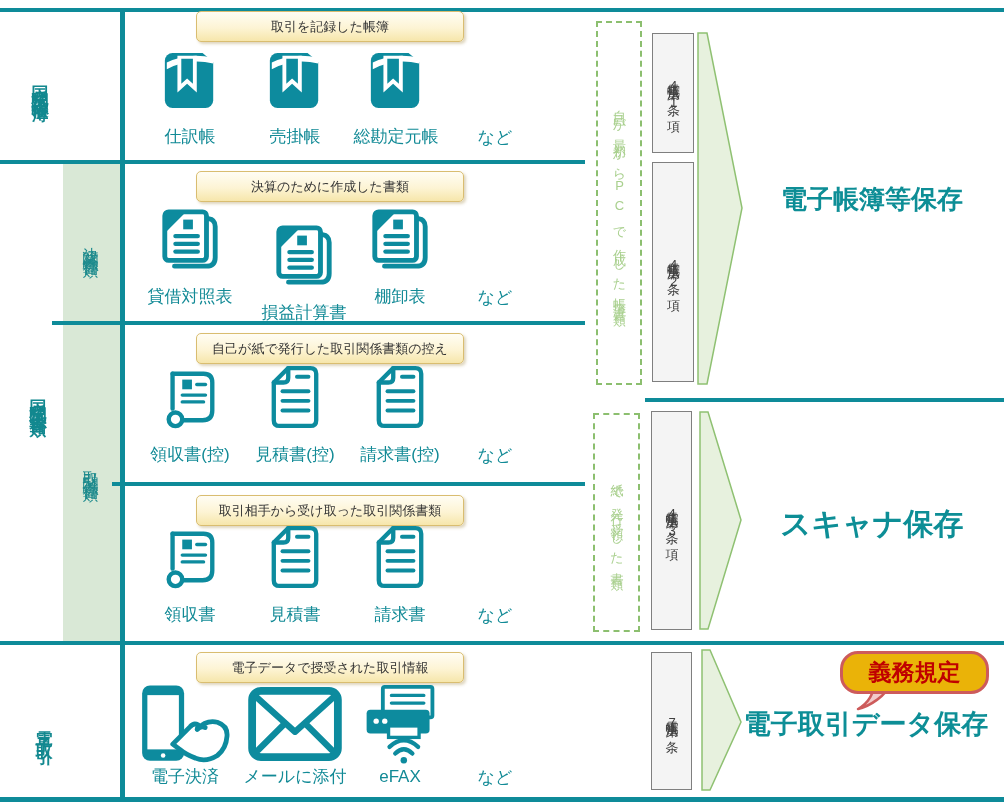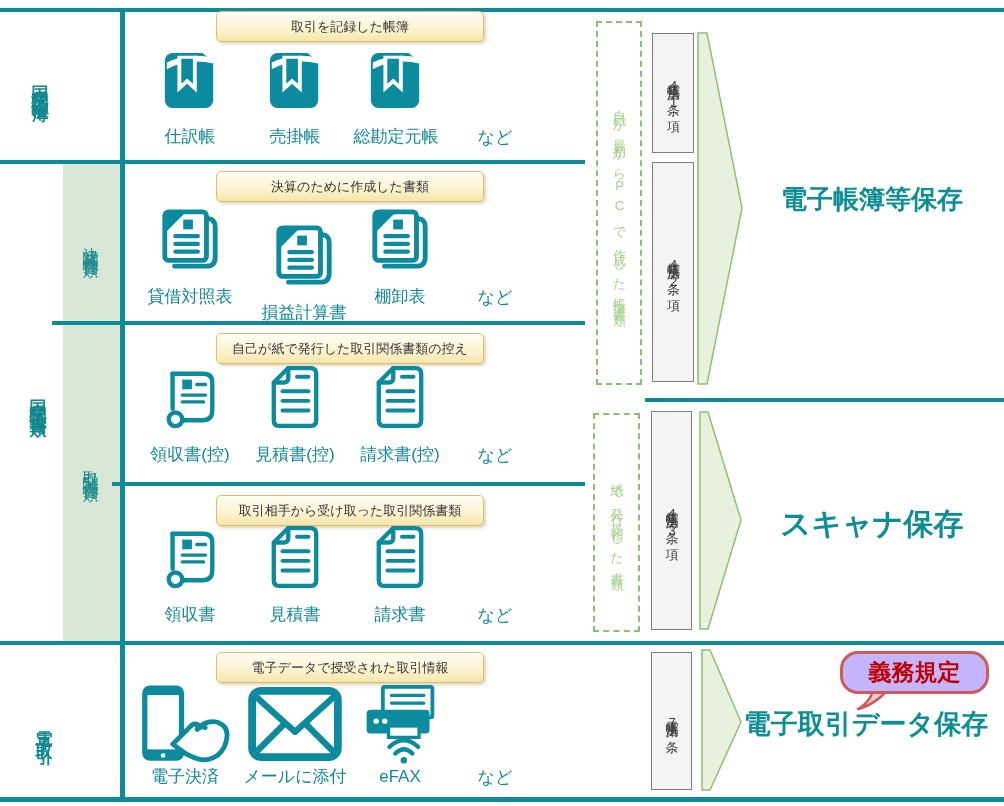--- a/index.html
+++ b/index.html
@@ -8,38 +8,38 @@
 
   .abs{position:absolute;}
   .hline,.vline{background:#0e8b99;z-index:2;}
   .band{background:#d9e8d6;z-index:1;}
 
   .vtext{writing-mode:vertical-rl;text-orientation:upright;display:flex;align-items:center;justify-content:center;}
 
   .grouplabel{color:#12888f;font-weight:bold;font-size:17px;letter-spacing:4px;z-index:3;}
   .sublabel{color:#1d8a8d;font-size:16px;letter-spacing:3px;z-index:3;}
 
-  .hdrbox{left:216px;width:266px;height:29px;border:1px solid #d9bd70;border-radius:5px;
+  .hdrbox{left:196px;width:266px;height:29px;border:1px solid #d9bd70;border-radius:5px;
     background:linear-gradient(180deg,#fffdf4 0%,#fdf4d4 55%,#f6e6ab 100%);
     box-shadow:2px 2px 3px rgba(185,165,110,.45);
     display:flex;align-items:center;justify-content:center;
     font-size:13px;color:#333;z-index:3;}
 
   .item{width:120px;display:flex;flex-direction:column;align-items:center;justify-content:space-between;z-index:3;}
   .item .ilabel{color:#128a96;font-size:17px;white-space:nowrap;line-height:22px;}
   .etc{color:#128a96;font-size:17px;z-index:3;width:70px;text-align:center;}
 
   .icon{display:block;}
 
   .notebox{border:2px dashed #8cbf6f;background:#fff;color:#a9d08e;font-size:13px;letter-spacing:5px;z-index:3;}
   .lawbox{background:#f4f4f4;border:1px solid #7f7f7f;color:#404040;font-size:13px;letter-spacing:1px;z-index:3;}
 
   .bigtitle{color:#0d8e96;font-weight:bold;text-align:center;white-space:nowrap;z-index:3;}
 
-  .badge{left:840px;top:651px;width:143px;height:37px;background:#c4b5fd;border:3px solid #cd5b5b;border-radius:18px;
+  .badge{left:840px;top:651px;width:143px;height:37px;background:#eab308;border:3px solid #cd5b5b;border-radius:18px;
     display:flex;align-items:center;justify-content:center;color:#c00000;font-weight:bold;font-size:23px;z-index:5;}
   .overlay{left:0;top:0;z-index:2;pointer-events:none;}
   .tailsvg{z-index:4;}
 </style>
 </head>
 <body>
 
 <div id="canvas">
 
   <svg width="0" height="0" style="position:absolute" aria-hidden="true">

